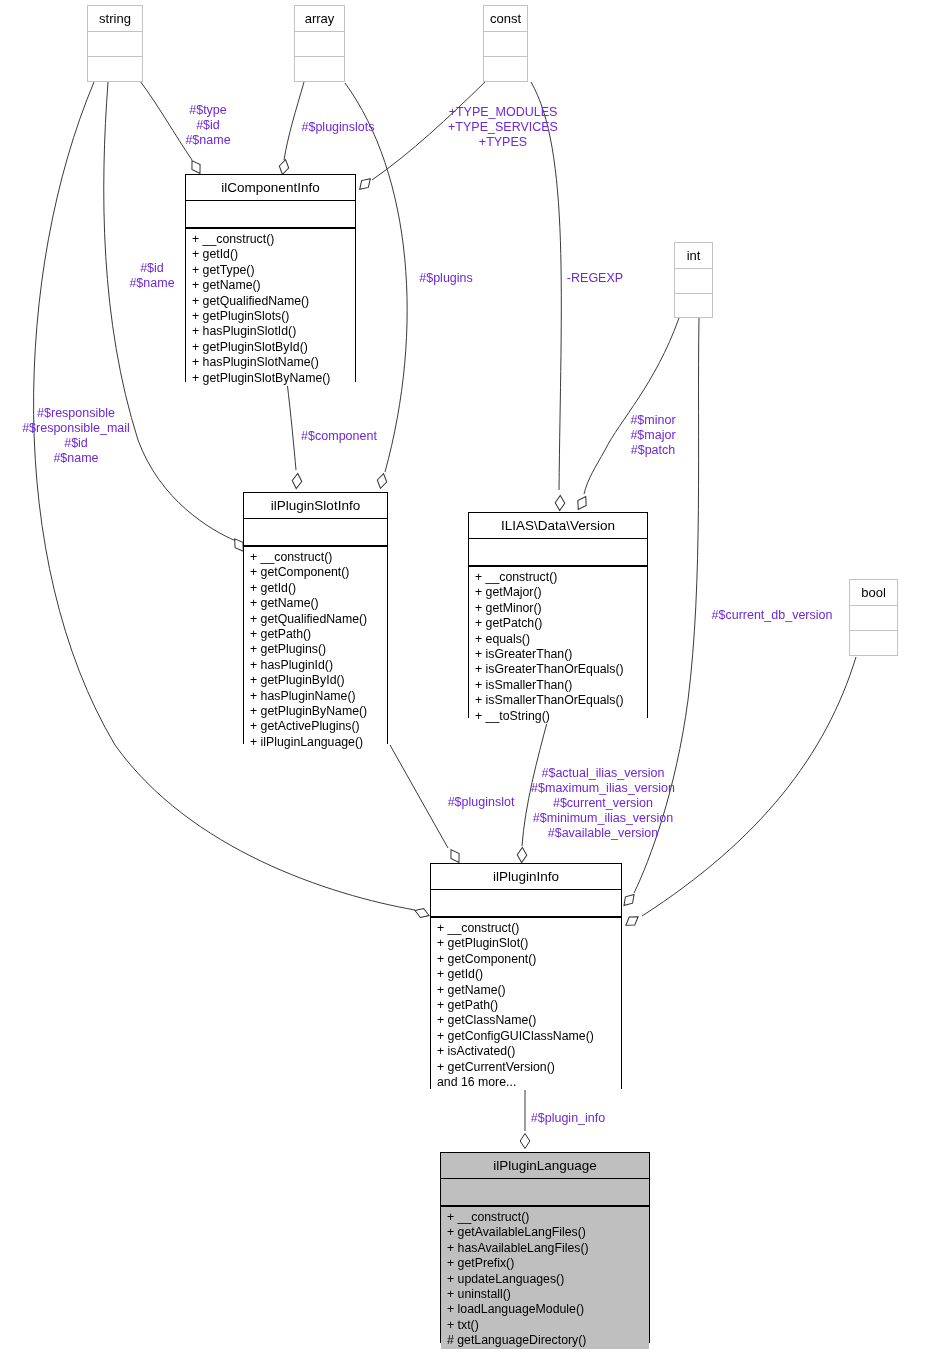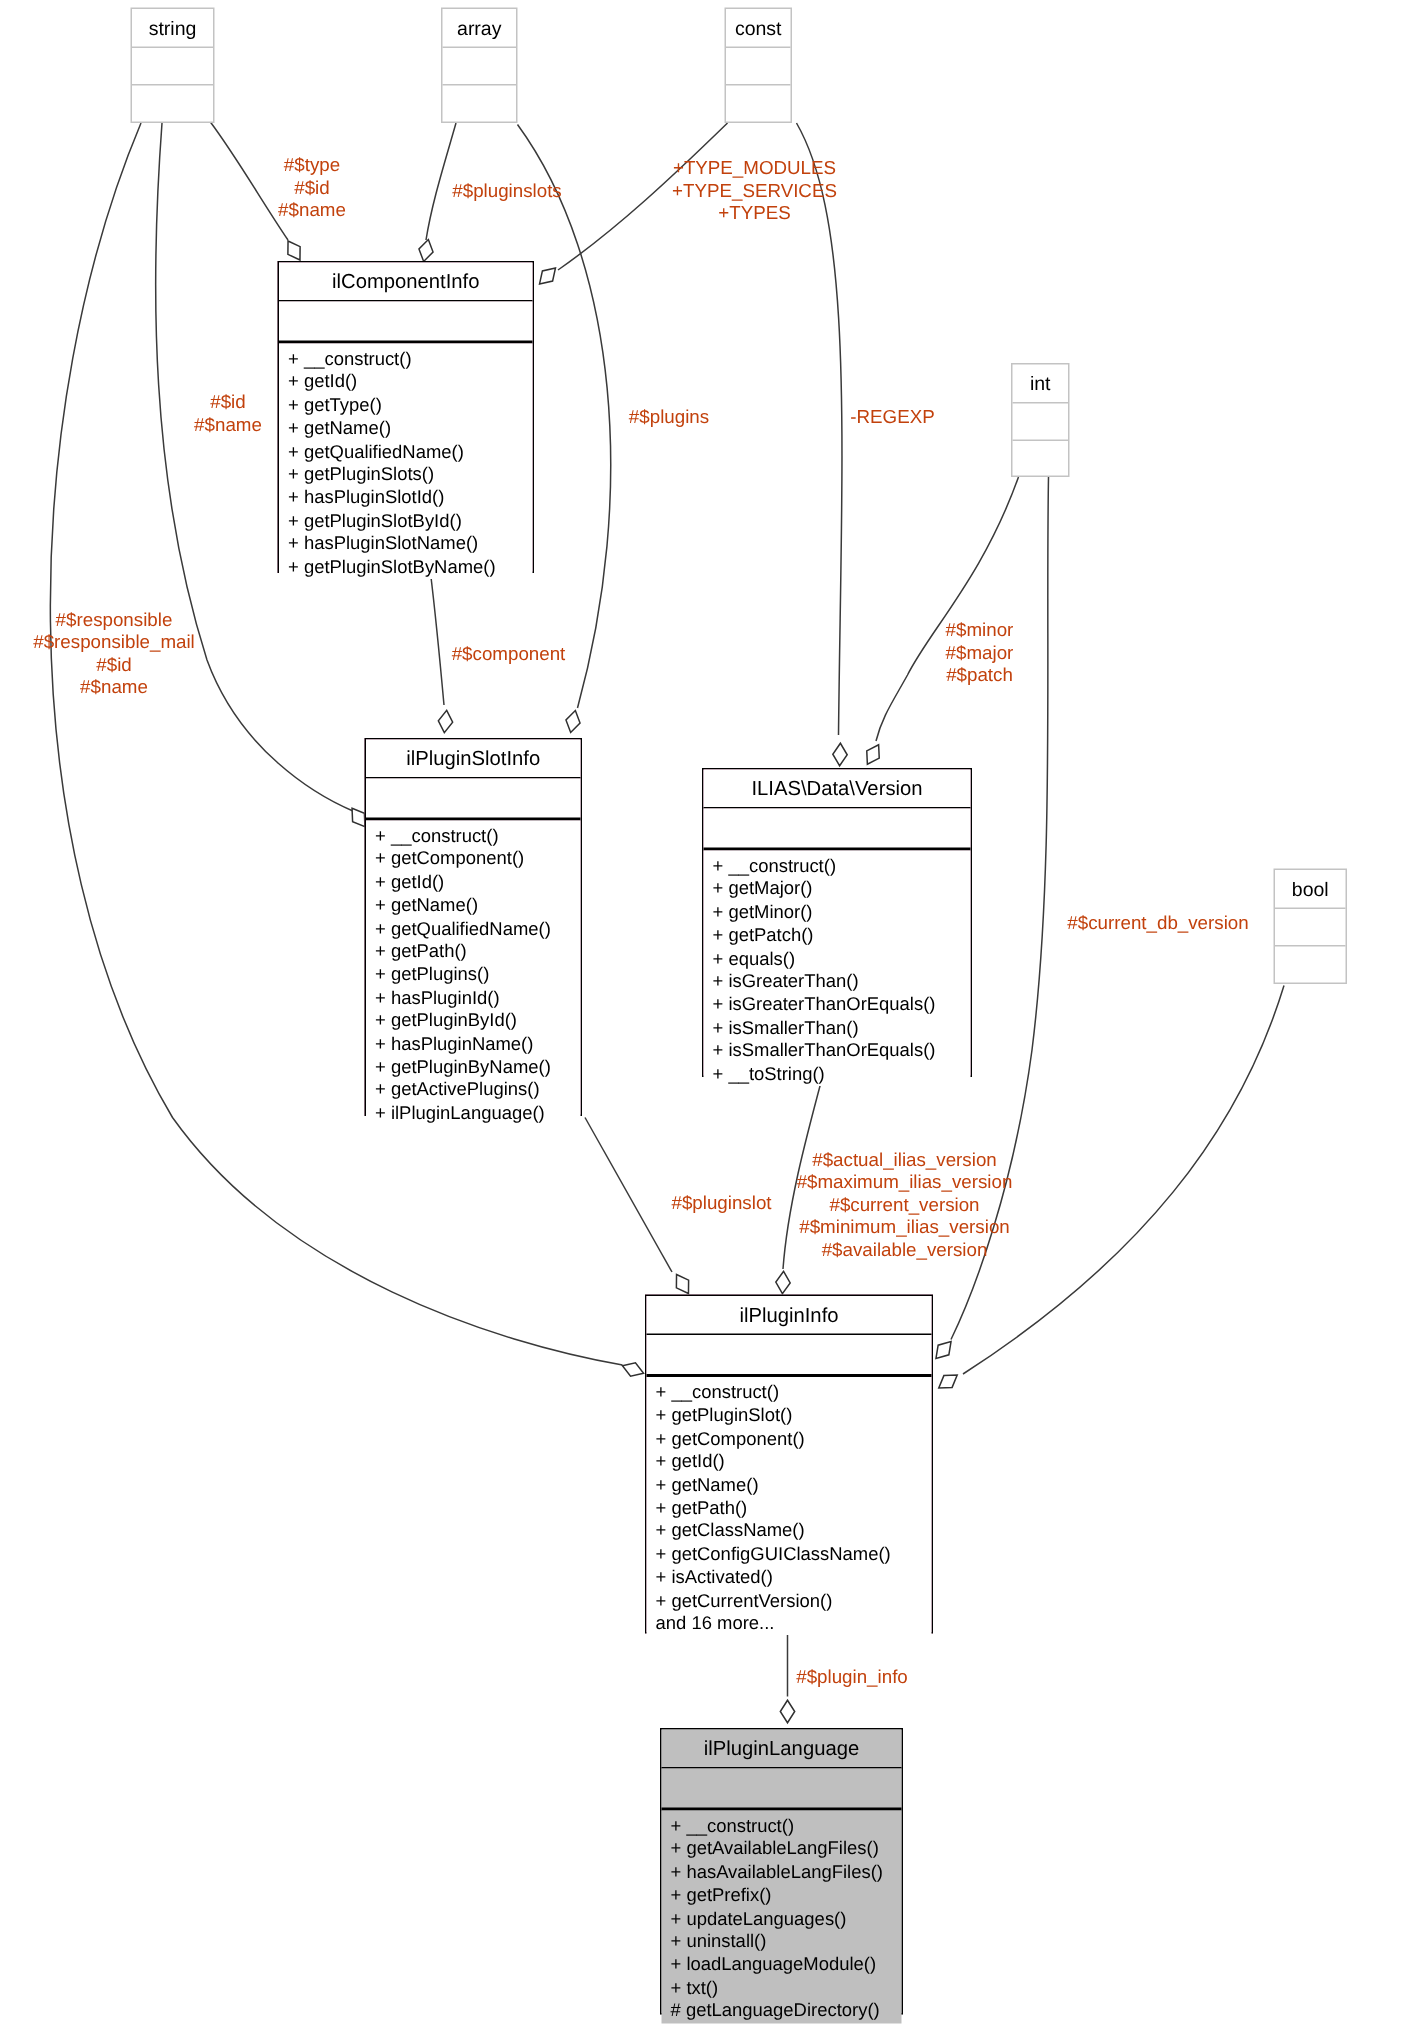--- a/index.html
+++ b/index.html
@@ -15,21 +15,21 @@
     font-family:"Liberation Sans","DejaVu Sans",sans-serif;color:#000;
     overflow:hidden;
   }
   svg.edges{position:absolute;left:0;top:0;z-index:0;}
   svg.edges path{fill:none;stroke:var(--edge);stroke-width:1;}
   svg.edges polygon{fill:#fff;stroke:#303030;stroke-width:1;}
 
   
   .class-box{
     position:absolute;z-index:2;display:flex;flex-direction:column;
-    background:#f9a8d4;border:1px solid var(--class-border);
+    background:#22c55e;border:1px solid var(--class-border);
     box-sizing:border-box;
   }
   .class-box.focus{background:var(--focus-fill);}
   .class-box.focus .c-title,.class-box.focus .c-attrs,.class-box.focus .c-methods{background:var(--focus-fill);}
   .c-title{
     height:25px;flex:0 0 25px;display:flex;align-items:center;justify-content:center;
     font-size:13.5px;border-bottom:1px solid var(--class-border);background:#fff;
   }
   .c-attrs{
     height:26px;flex:0 0 26px;border-bottom:2px solid var(--class-border);background:#fff;
@@ -49,21 +49,21 @@
     font-size:13px;border-bottom:1px solid var(--type-border);
   }
   .t-cell{flex:1 1 auto;border-bottom:1px solid var(--type-border);}
   .t-cell:last-child{border-bottom:none;}
 
   
   .edge-label{
     position:absolute;z-index:1;transform:translateX(-50%);
     text-align:center;white-space:nowrap;
   }
-  .lbl-line{font-size:12.5px;line-height:15px;color:#c2410c;}
+  .lbl-line{font-size:12.5px;line-height:15px;color:#6d28d9;}
 </style>
 </head>
 <body>
 
 <div id="canvas">
 
   <svg class="edges" width="946" height="1352">
 
     <path d="M140,81 C158,105 175,135 192,160"></path>
     <path d="M108,82 C100,190 100,320 138,440 C160,500 210,530 236,541"></path>
@@ -187,21 +187,21 @@
         <div class="method-line">+ getName()</div>
         <div class="method-line">+ getPath()</div>
         <div class="method-line">+ getClassName()</div>
         <div class="method-line">+ getConfigGUIClassName()</div>
         <div class="method-line">+ isActivated()</div>
         <div class="method-line">+ getCurrentVersion()</div>
         <div class="method-line">and 16 more...</div>
       </div>
   </div>
 
-  <div class="class-box focus" style="left:440px;top:1152px;width:162px;height:191px">
+  <div class="class-box focus" style="left:440px;top:1152px;width:210px;height:191px">
     <div class="c-title">ilPluginLanguage</div>
     <div class="c-attrs"></div>
     <div class="c-methods">
         <div class="method-line">+ __construct()</div>
         <div class="method-line">+ getAvailableLangFiles()</div>
         <div class="method-line">+ hasAvailableLangFiles()</div>
         <div class="method-line">+ getPrefix()</div>
         <div class="method-line">+ updateLanguages()</div>
         <div class="method-line">+ uninstall()</div>
         <div class="method-line">+ loadLanguageModule()</div>

